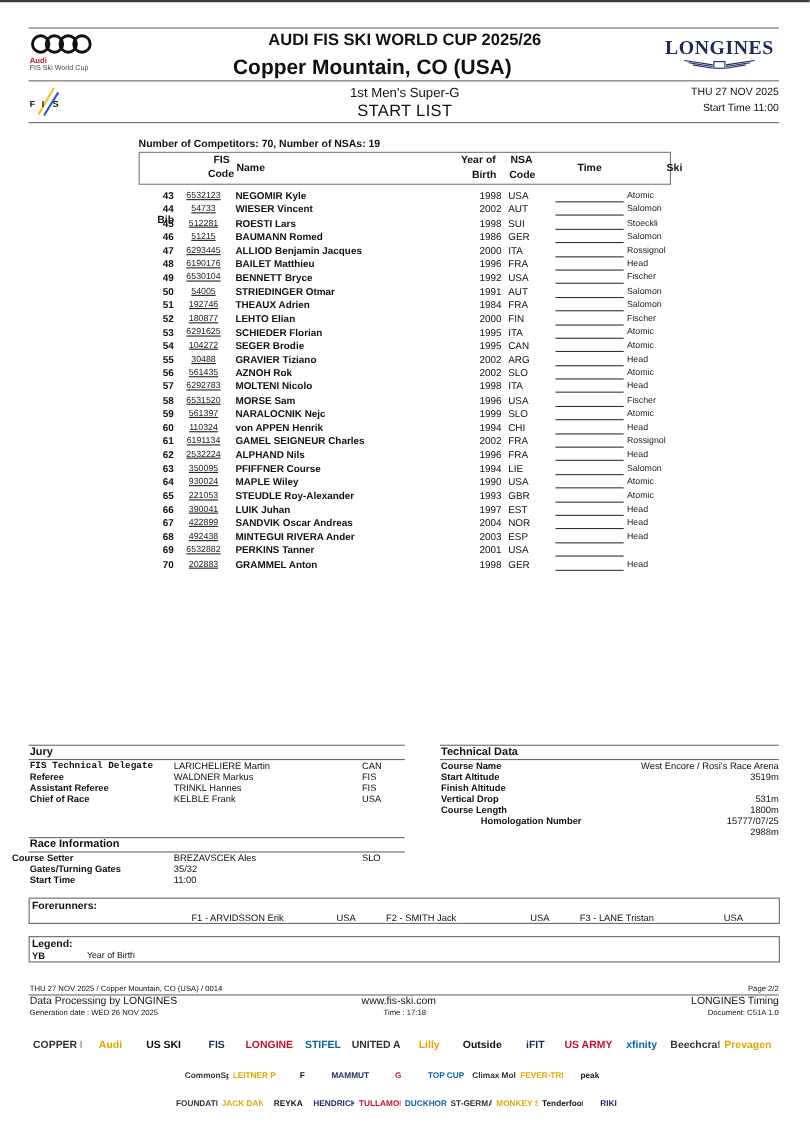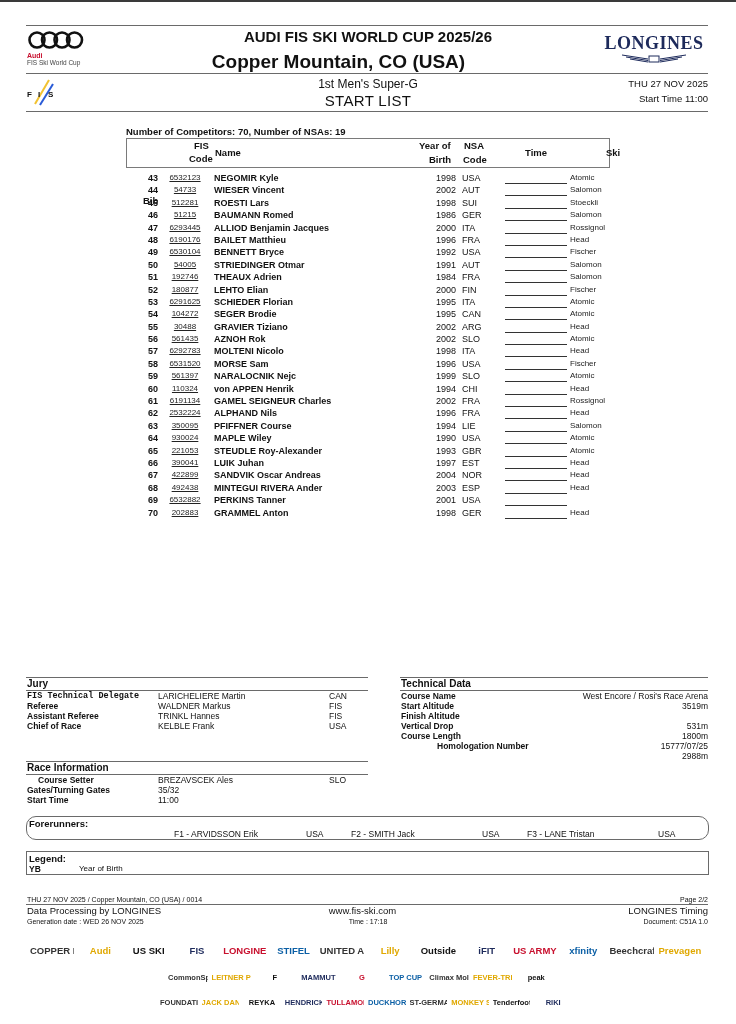--- a/index.html
+++ b/index.html
@@ -410,32 +410,32 @@
     <div class="kv-row kv kv-label" style="left: 401px; top: 731px;">Course Length</div>
     <div class="kv-row kv" style="right: 28px; top: 731px; text-align: right;">1800m</div>
     <div class="kv-row kv kv-label" style="left: 401px; top: 741px; padding-left: 36px;">Homologation Number</div>
     <div class="kv-row kv" style="right: 28px; top: 741px; text-align: right;">15777/07/25</div>
   </div>
 
 <div class="hline" style="left:26px; width:342px; top:761px;"></div>
 <div class="abs sect-title" style="left:27px; top:762px;">Race Information</div>
 <div class="hline" style="left:26px; width:342px; top:774px;"></div>
 <div id="race-rows">
-    <div class="kv-row kv kv-label" style="left: 38px; top: 775px;">Course Setter</div>
+    <div class="kv-row kv kv-label" style="left: 11px; top: 775px;">Course Setter</div>
     <div class="kv-row kv" style="left: 158px; top: 775px;">BREZAVSCEK Ales</div>
     <div class="kv-row kv" style="left: 329px; top: 775px;">SLO</div>
     <div class="kv-row kv kv-label" style="left: 27px; top: 785px;">Gates/Turning Gates</div>
     <div class="kv-row kv" style="left: 158px; top: 785px;">35/32</div>
     <div class="kv-row kv" style="left: 329px; top: 785px;"></div>
     <div class="kv-row kv kv-label" style="left: 27px; top: 795px;">Start Time</div>
     <div class="kv-row kv" style="left: 158px; top: 795px;">11:00</div>
     <div class="kv-row kv" style="left: 329px; top: 795px;"></div>
   </div>
 
-<div class="box" style="left:26px; top:816px; width:681px; height:22px;border-radius:10px;">
+<div class="box" style="left:26px; top:816px; width:681px; height:22px;">
   <span class="abs" style="left:2px; top:1px; font-size:9.5px; font-weight:bold;">Forerunners:</span>
   <span class="abs" style="left:147px; top:12px; font-size:8.5px;">F1 - ARVIDSSON Erik</span>
   <span class="abs" style="left:279px; top:12px; font-size:8.5px;">USA</span>
   <span class="abs" style="left:324px; top:12px; font-size:8.5px;">F2 - SMITH Jack</span>
   <span class="abs" style="left:455px; top:12px; font-size:8.5px;">USA</span>
   <span class="abs" style="left:500px; top:12px; font-size:8.5px;">F3 - LANE Tristan</span>
   <span class="abs" style="left:631px; top:12px; font-size:8.5px;">USA</span>
 </div>
 
 <div class="box" style="left:26px; top:851px; width:681px; height:22px;">

